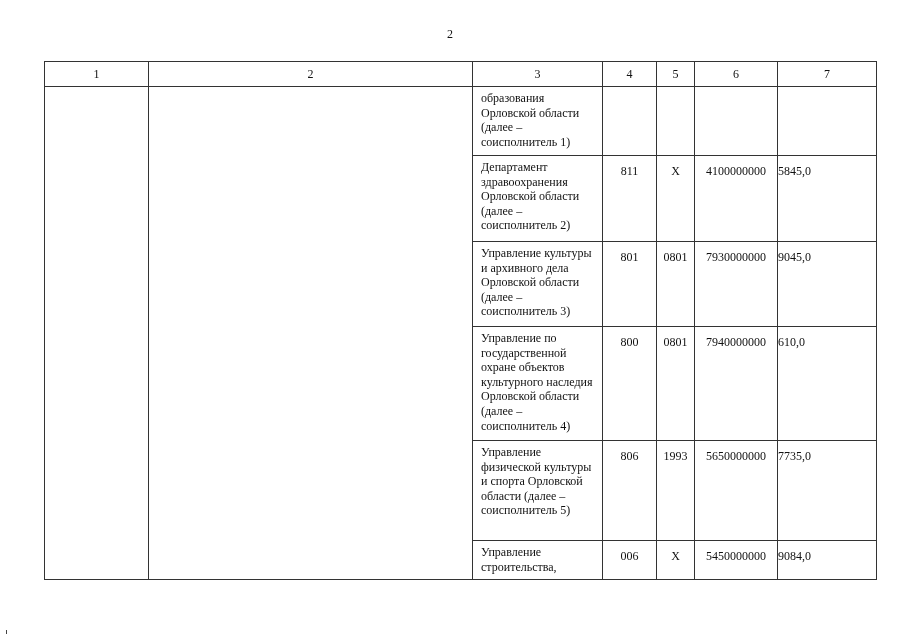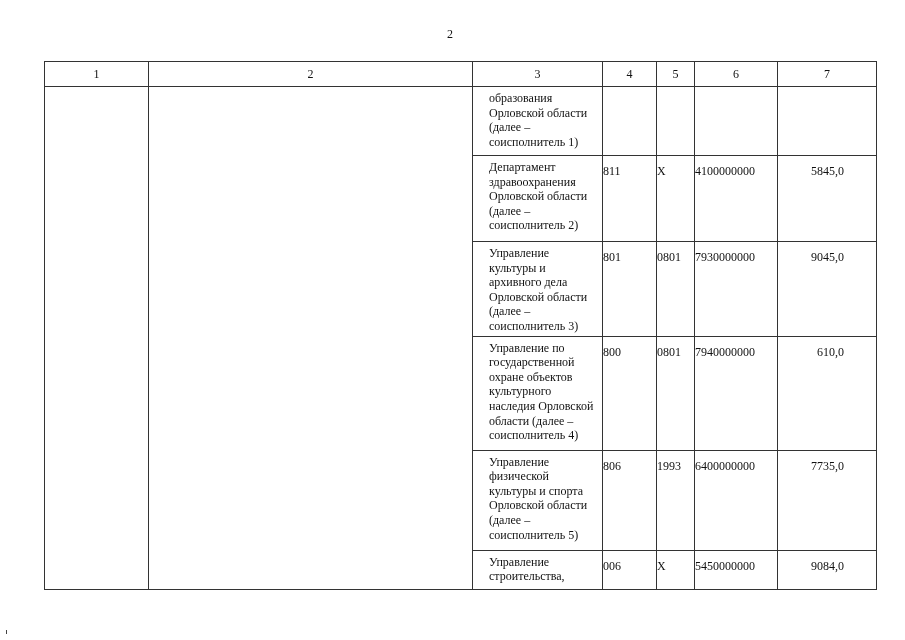--- a/index.html
+++ b/index.html
@@ -2,23 +2,23 @@
 <html><head>
 <meta charset="utf-8">
 <style>
   html, body { margin:0; padding:0; background:#fff; }
   body { width:905px; height:640px; position:relative; overflow:hidden;
          font-family:"Liberation Serif", "DejaVu Serif", serif; color:#111; }
   .page-num { position:absolute; left:447px; top:27px; font-size:12px; }
   table { position:absolute; left:44px; top:61px; border-collapse:collapse; table-layout:fixed; }
   td { border:1px solid #333; font-size:12px; line-height:14.6px; vertical-align:top; padding:0; }
   .hdr td { height:24px; text-align:center; vertical-align:middle; }
-  .c3 { padding:4px 3px 2px 16px; text-align:left; }
-  .num { text-align:left; padding-top:8px; }
-  .c7 { text-align:right; padding-right:32px; padding-top:8px; }
+  .c3 { padding:4px 3px 2px 8px; text-align:left; }
+  .num { text-align:center; padding-top:8px; }
+  .c7 { text-align:left; padding-right:32px; padding-top:8px; }
   .mark { position:absolute; left:6px; top:630px; width:1px; height:4px; background:#444; }
 </style>
 </head>
 <body>
 
 <div class="page-num">2</div>
 
 <table>
   <colgroup>
     <col style="width:104px">
@@ -66,21 +66,21 @@
     <td class="c3">Управление по государственной охране объектов культурного наследия Орловской области (далее – соисполнитель 4)</td>
     <td class="num">800</td>
     <td class="num">0801</td>
     <td class="num">7940000000</td>
     <td class="c7">610,0</td>
   </tr>
   <tr style="height:100px">
     <td class="c3">Управление физической культуры и спорта Орловской области (далее – соисполнитель 5)</td>
     <td class="num">806</td>
     <td class="num">1993</td>
-    <td class="num">6400000000</td>
+    <td class="num">5650000000</td>
     <td class="c7">7735,0</td>
   </tr>
   <tr style="height:39px">
     <td class="c3">Управление строительства,</td>
     <td class="num">006</td>
     <td class="num">Х</td>
     <td class="num">5450000000</td>
     <td class="c7">9084,0</td>
   </tr>
 </tbody>

